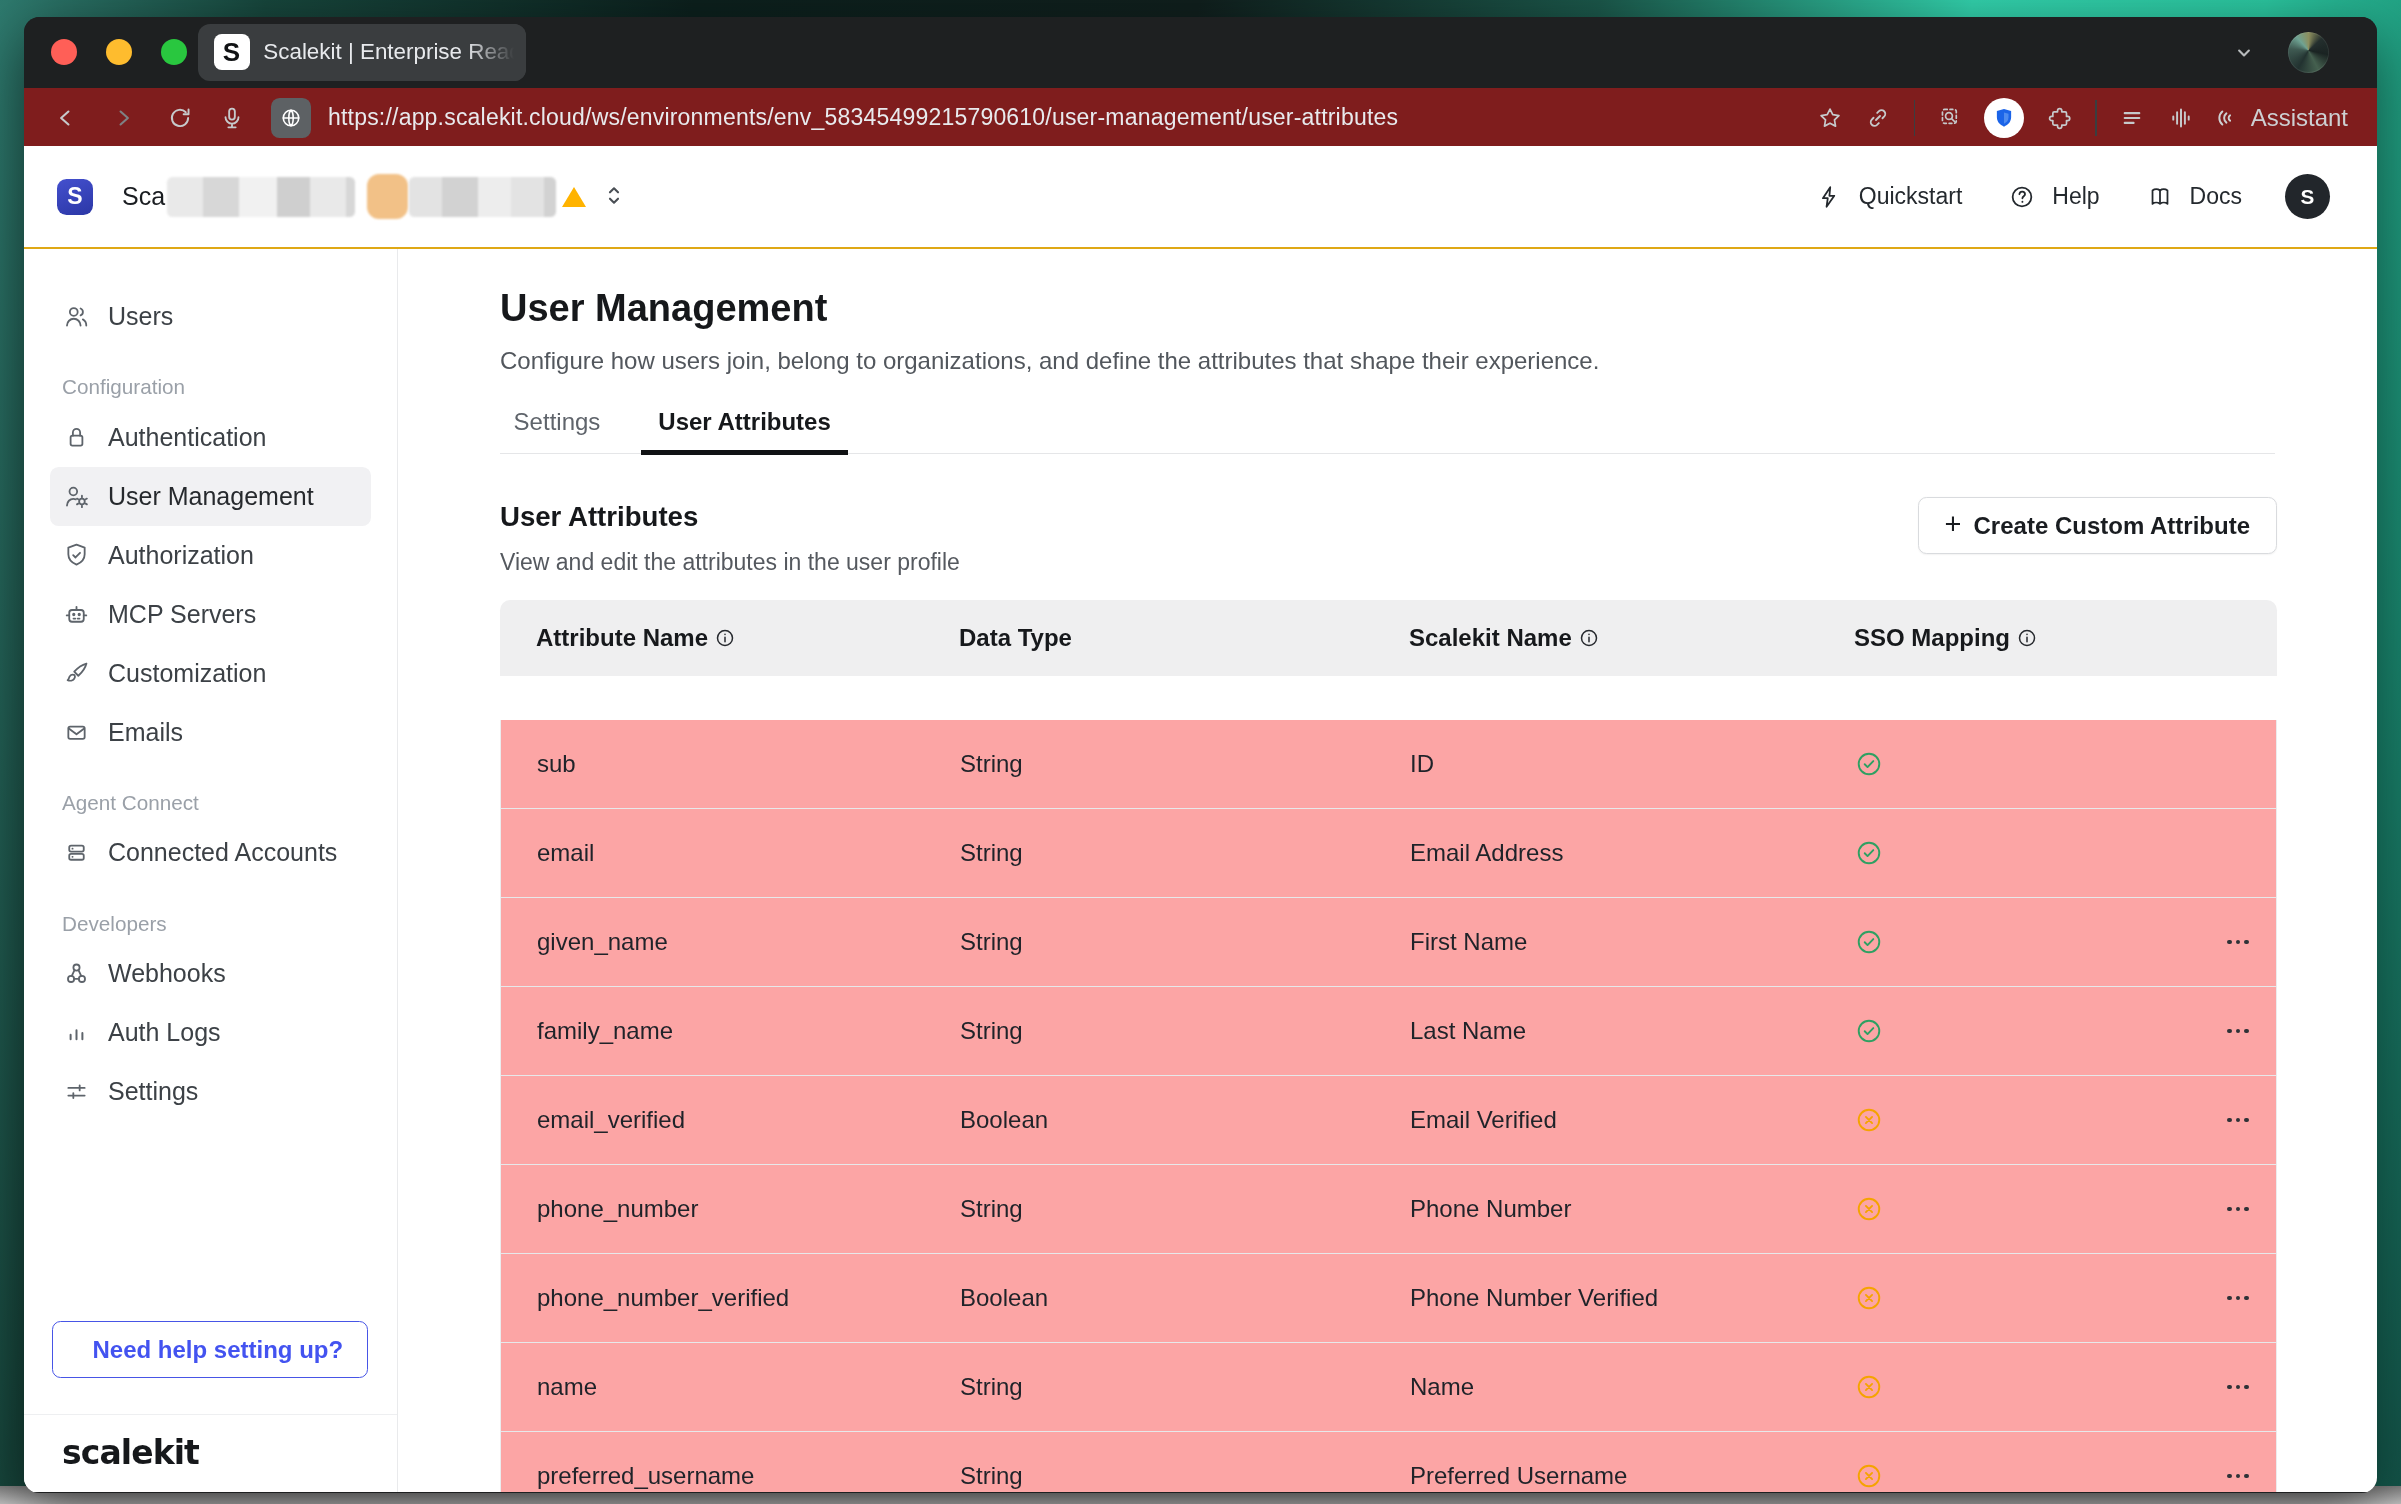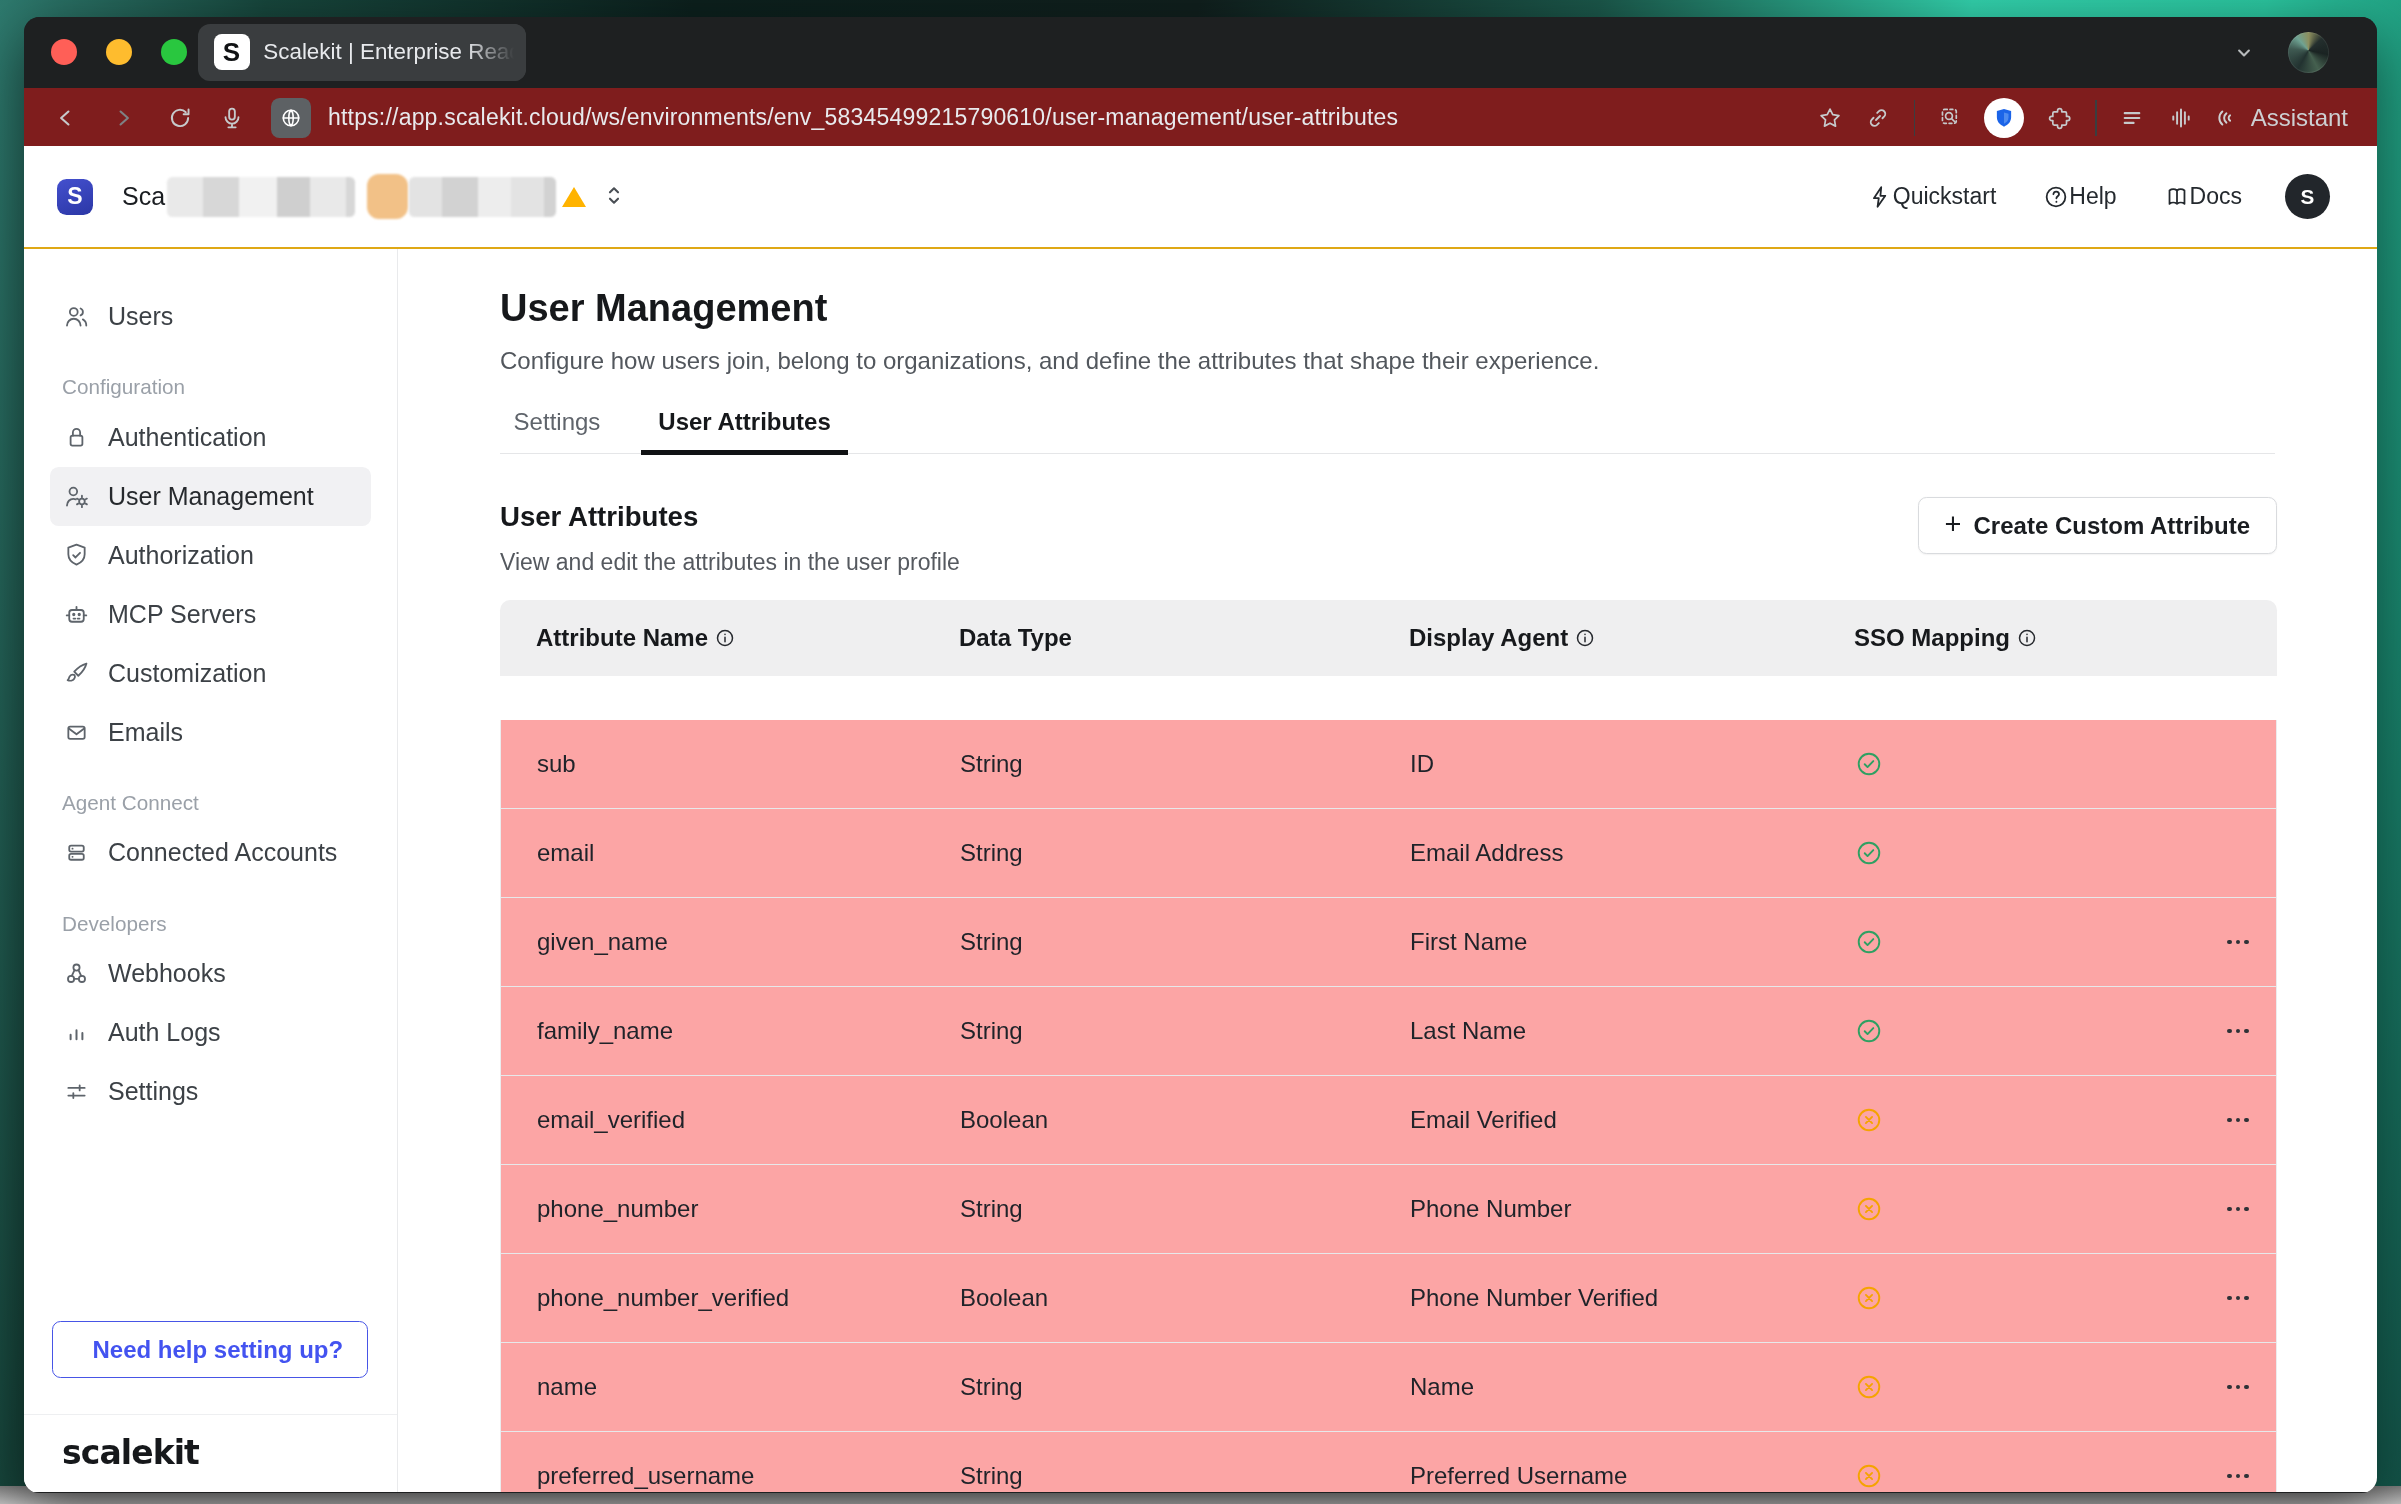--- a/index.html
+++ b/index.html
@@ -59,21 +59,21 @@
   .redact { height:40px; border-radius:5.2px; margin-left:1.7px; filter:blur(1.3px);
             background:repeating-linear-gradient(90deg,#e9e9e9 0 36px,#d7d7d7 36px 72px,#f1f1f1 72px 110px,#cfcfcf 110px 143px); }
   .redact.r1 { width:188px; }
   .env-pill { width:41px; height:45px; border-radius:12px; background:#F2C187; margin-left:12px; filter:blur(0.9px); }
   .redact.r2 { width:147px; margin-left:1.7px;
             background:repeating-linear-gradient(90deg,#e3e3e3 0 33px,#d2d2d2 33px 69px,#ededed 69px 102px); }
   .warn-tri { width:0; height:0; border-left:12px solid transparent; border-right:12px solid transparent;
               border-bottom:20.7px solid #FFB300; margin-left:5.2px; }
   .env-chev { margin-left:15.5px; color:#3C4247; }
   .ah-right { margin-left:auto; display:flex; align-items:center; margin-right:47px; }
-  .ah-btn { display:flex; align-items:center; gap:0; font-size:23px; font-weight:500;
+  .ah-btn { display:flex; align-items:center; gap:17px; font-size:23px; font-weight:500;
             color:#24292E; margin-left:47px; background:none; border:none; cursor:pointer;
             font-family:inherit; }
   .user-avatar { width:45px; height:45px; border-radius:50%; background:#22262B; color:#fff;
                  font-size:20.7px; font-weight:600; display:flex; align-items:center; justify-content:center; margin-left:43px; }
 
   
   .sidebar { position:absolute; left:0; top:103px; width:374px; bottom:0; border-right:1.7px solid #E9EAEC; background:#fff; }
   .side-scroll { padding-top:38px; }
   .side-item { height:59px; margin:0 26px; padding-left:12px; display:flex; align-items:center;
                gap:17px; border-radius:8.6px; font-size:25px; color:#3C4146; font-weight:500; cursor:pointer; }
@@ -400,21 +400,21 @@
                 <svg viewBox="0 0 24 24" fill="none" stroke="currentColor" stroke-width="1.8" stroke-linecap="round">
                   <circle cx="12" cy="12" r="9"></circle>
                   <path d="M12 11v5.5M12 7.6v.3"></path>
                 </svg>
               </span>
           </div>
           <div class="th">
             <span>Data Type</span>
           </div>
           <div class="th">
-            <span>Display Agent</span>
+            <span>Scalekit Name</span>
             <span class="info-ic">
                 <svg viewBox="0 0 24 24" fill="none" stroke="currentColor" stroke-width="1.8" stroke-linecap="round">
                   <circle cx="12" cy="12" r="9"></circle>
                   <path d="M12 11v5.5M12 7.6v.3"></path>
                 </svg>
               </span>
           </div>
           <div class="th">
             <span>SSO Mapping</span>
             <span class="info-ic">

